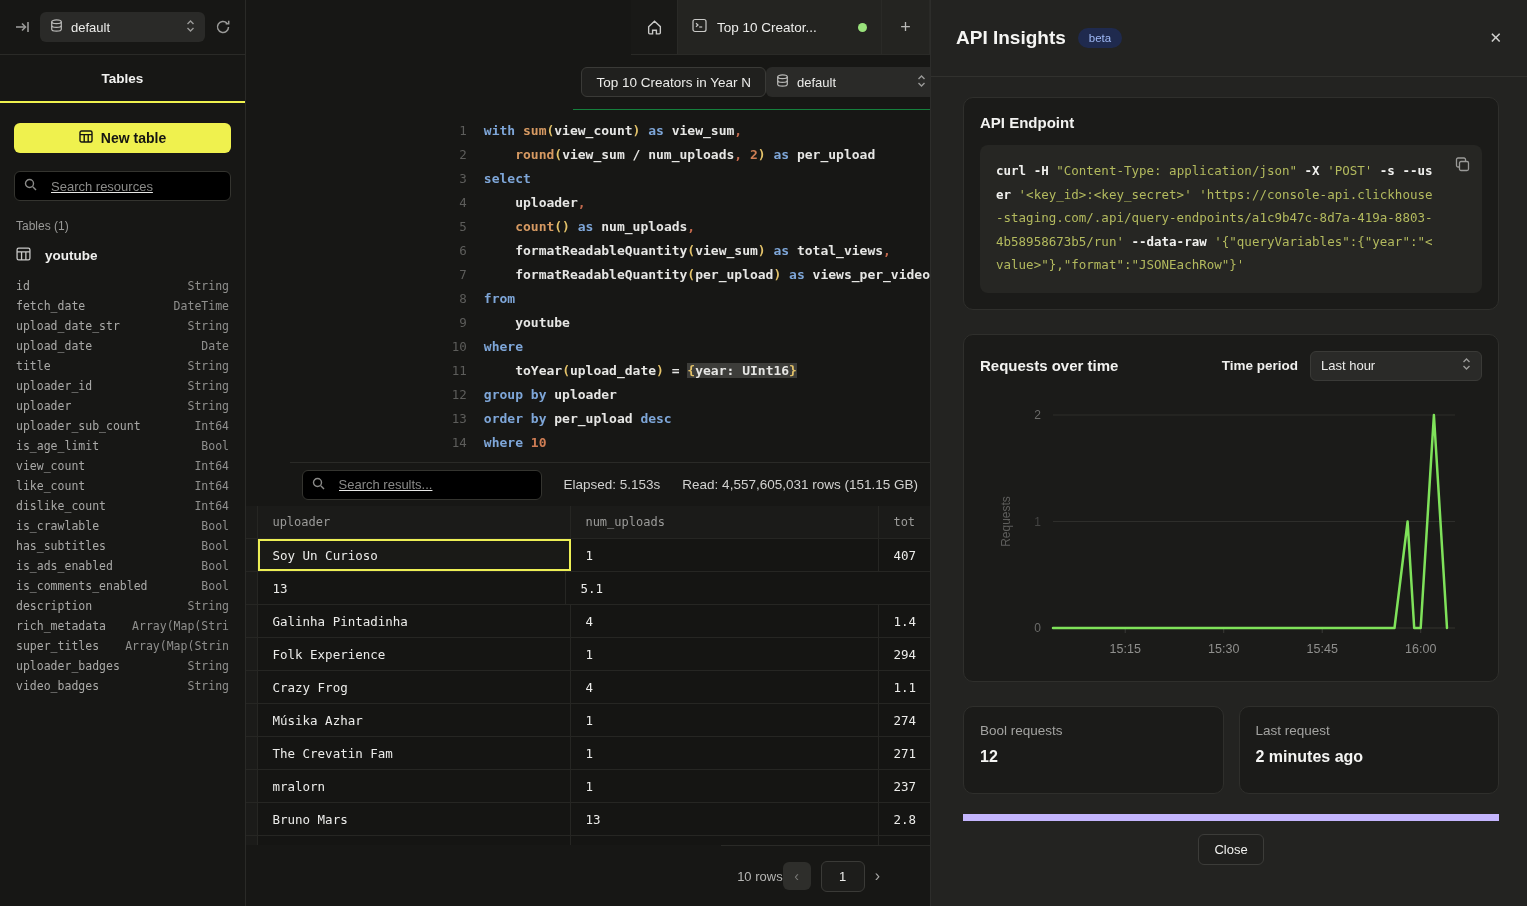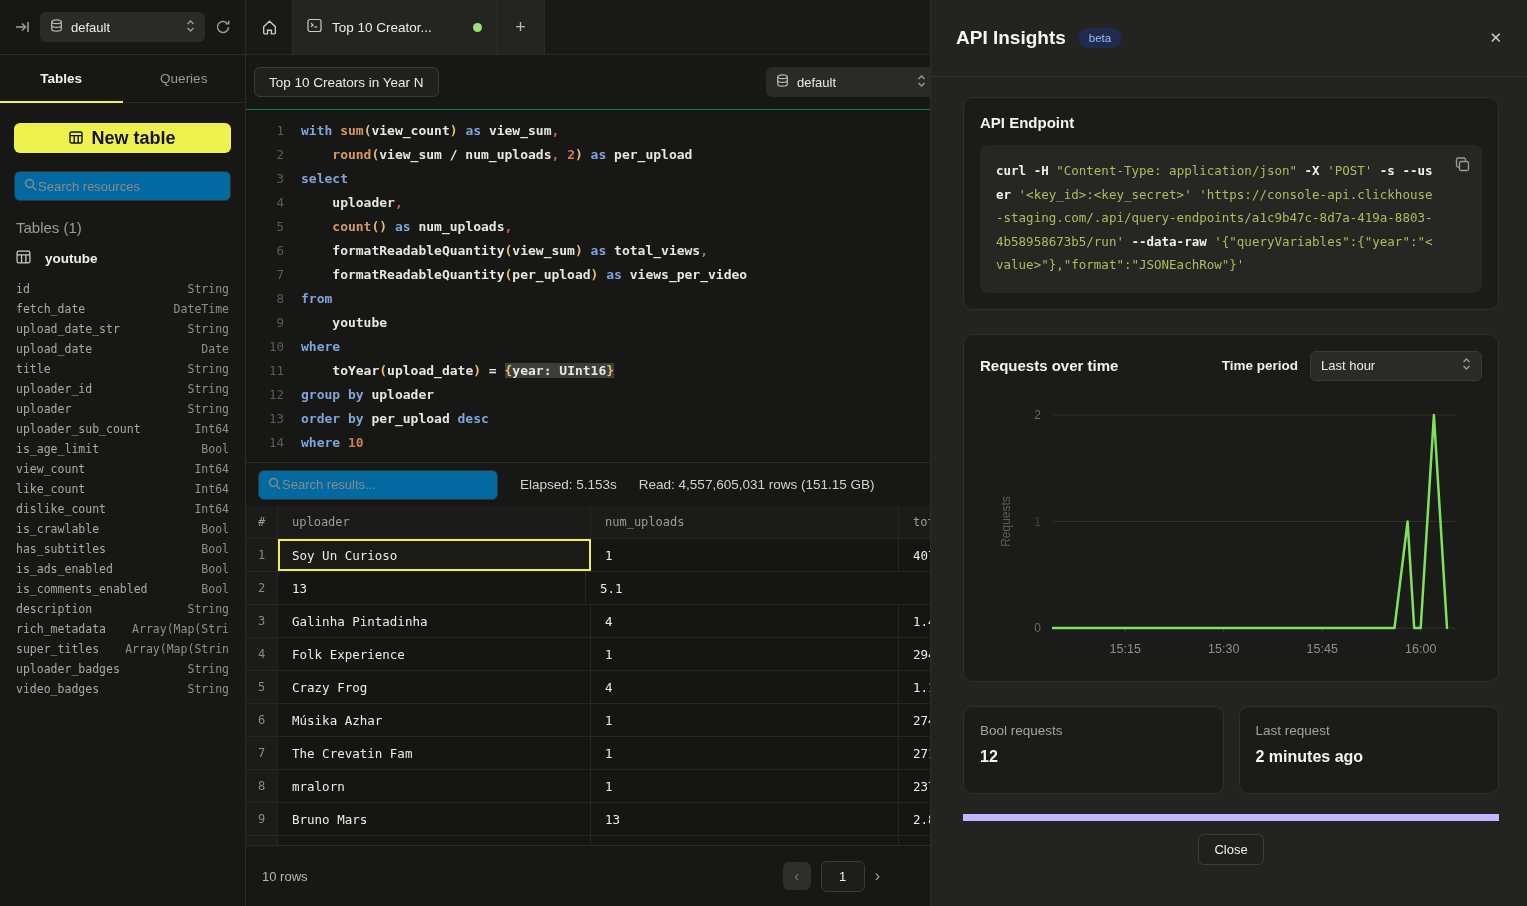--- a/index.html
+++ b/index.html
@@ -12,33 +12,33 @@
   .sidebar-top { height:55px; display:flex; align-items:center; padding:0 14px; gap:10px; border-bottom:1px solid #2a2a27; }
   .icon-btn { background:none; border:none; color:#9a9a98; cursor:pointer; display:flex; align-items:center; justify-content:center; }
   .db-select { flex:1; height:30px; background:#2a2a28; border-radius:6px; display:flex; align-items:center; padding:0 10px; gap:8px; font-size:13px; color:#ececea; cursor:pointer; }
   .db-select .grow { flex:1; }
   .updown { color:#9a9a98; }
   .sidebar-tabs { height:48px; display:flex; border-bottom:1px solid #2a2a27; }
   .s-tab { flex:1; display:flex; align-items:center; justify-content:center; font-size:13.5px; color:#9a9a98; cursor:pointer; position:relative; }
   .s-tab.active { color:#f2f2f0; font-weight:bold; }
   .s-tab.active::after { content:""; position:absolute; left:0; right:0; bottom:-1px; height:2px; background:#eff14e; }
   .sidebar-body { flex:1; padding:20px 14px 0 14px; overflow:hidden; }
-  .new-table-btn { width:100%; height:30px; background:#eff14e; color:#141412; border:none; border-radius:6px; font-size:18px; font-weight:bold; display:flex; align-items:center; justify-content:center; gap:8px; cursor:pointer; font-family:"Liberation Sans", sans-serif; }
-  .search-box { margin-top:18px; height:30px; border:1px solid #34342f; border-radius:6px; background:#0369a1; display:flex; align-items:center; padding:0 9px; gap:1px; }
+  .new-table-btn { width:100%; height:30px; background:#eff14e; color:#141412; border:none; border-radius:6px; font-size:14px; font-weight:bold; display:flex; align-items:center; justify-content:center; gap:8px; cursor:pointer; font-family:"Liberation Sans", sans-serif; }
+  .search-box { margin-top:18px; height:30px; border:1px solid #34342f; border-radius:6px; background:#000000; display:flex; align-items:center; padding:0 9px; gap:14px;text-decoration:underline; }
   .search-box input { background:none; border:none; outline:none; color:#d8d8d6; font-size:13px; width:100%; font-family:"Liberation Sans", sans-serif; }
   .search-box input::placeholder { color:#8a8a88; }
-  .tables-label { margin:18px 2px 0 2px; font-size:15px; color:#9a9a98; }
+  .tables-label { margin:18px 2px 0 2px; font-size:12px; color:#9a9a98; }
   .tbl-item { margin-top:12px; display:flex; align-items:center; gap:14px; padding:2px 2px; font-size:13.5px; color:#f0f0ee; font-weight:bold; cursor:pointer; }
   .schema-list { margin-top:10px; padding:0 2px; }
   .schema-row { display:flex; justify-content:space-between; height:20px; align-items:center; font-family:"DejaVu Sans Mono", monospace; font-size:11.5px; }
   .schema-row .sn { color:#a9a9a7; }
   .schema-row .st { color:#8f8f8d; }
 
   
-  .main { width:684px; flex:0 0 684px; display:flex; flex-direction:column; background:#171715; overflow:hidden; }
+  .main { width:684px; flex:0 0 684px; display:flex; flex-direction:column; background:#171715; overflow:hidden;align-items:flex-end; }
   .tabstrip { height:55px; display:flex; align-items:stretch; border-bottom:1px solid #2a2a27; background:#191917; }
   .home-cell { width:47px; display:flex; align-items:center; justify-content:center; border-right:1px solid #2a2a27; color:#c9c9c7; cursor:pointer; }
   .query-tab { width:204px; background:#242421; border-right:1px solid #2a2a27; display:flex; align-items:center; padding:0 14px; gap:10px; cursor:pointer; }
   .query-tab .t-label { font-size:13.5px; color:#ededeb; white-space:nowrap; flex:1; }
   .t-dot { width:9px; height:9px; border-radius:50%; background:#99e27b; }
   .plus-cell { width:48px; background:#242421; border-right:1px solid #2a2a27; display:flex; align-items:center; justify-content:center; color:#b9b9b7; font-size:18px; cursor:pointer; }
   .toolbar { height:55px; display:flex; align-items:center; padding:0 8px; border-bottom:1px solid #15803d; }
   .query-title-btn { height:30px; border:1px solid #3a3a37; background:#20201e; color:#ececea; border-radius:6px; padding:0 14px; font-size:13.5px; display:flex; align-items:center; cursor:pointer; font-family:"Liberation Sans", sans-serif; }
   .toolbar .spacer { flex:1; }
   .toolbar .db-select { flex:0 0 170px; margin-right:-14px; }
@@ -137,23 +137,20 @@
             <path d="M13.5 8a5.5 5.5 0 1 1-1.6-3.9"></path>
             <path d="M13.7 1.8v3h-3"></path>
           </svg>
       </button>
     </div>
 
     <div class="sidebar-tabs">
       <div class="s-tab active">
           <span>Tables</span>
         </div>
-      <div class="s-tab">
-          <span>Queries</span>
-        </div>
     </div>
 
     <div class="sidebar-body">
       <button class="new-table-btn">
         <span>
           <svg width="14" height="13" viewBox="0 0 14 13" fill="none" stroke="#141412" stroke-width="1.4">
               <rect x="1" y="1" width="12" height="11" rx="1.5"></rect>
               <path d="M1 4.6h12M5.2 4.6V12M9.2 4.6V12"></path>
             </svg>
         </span>

